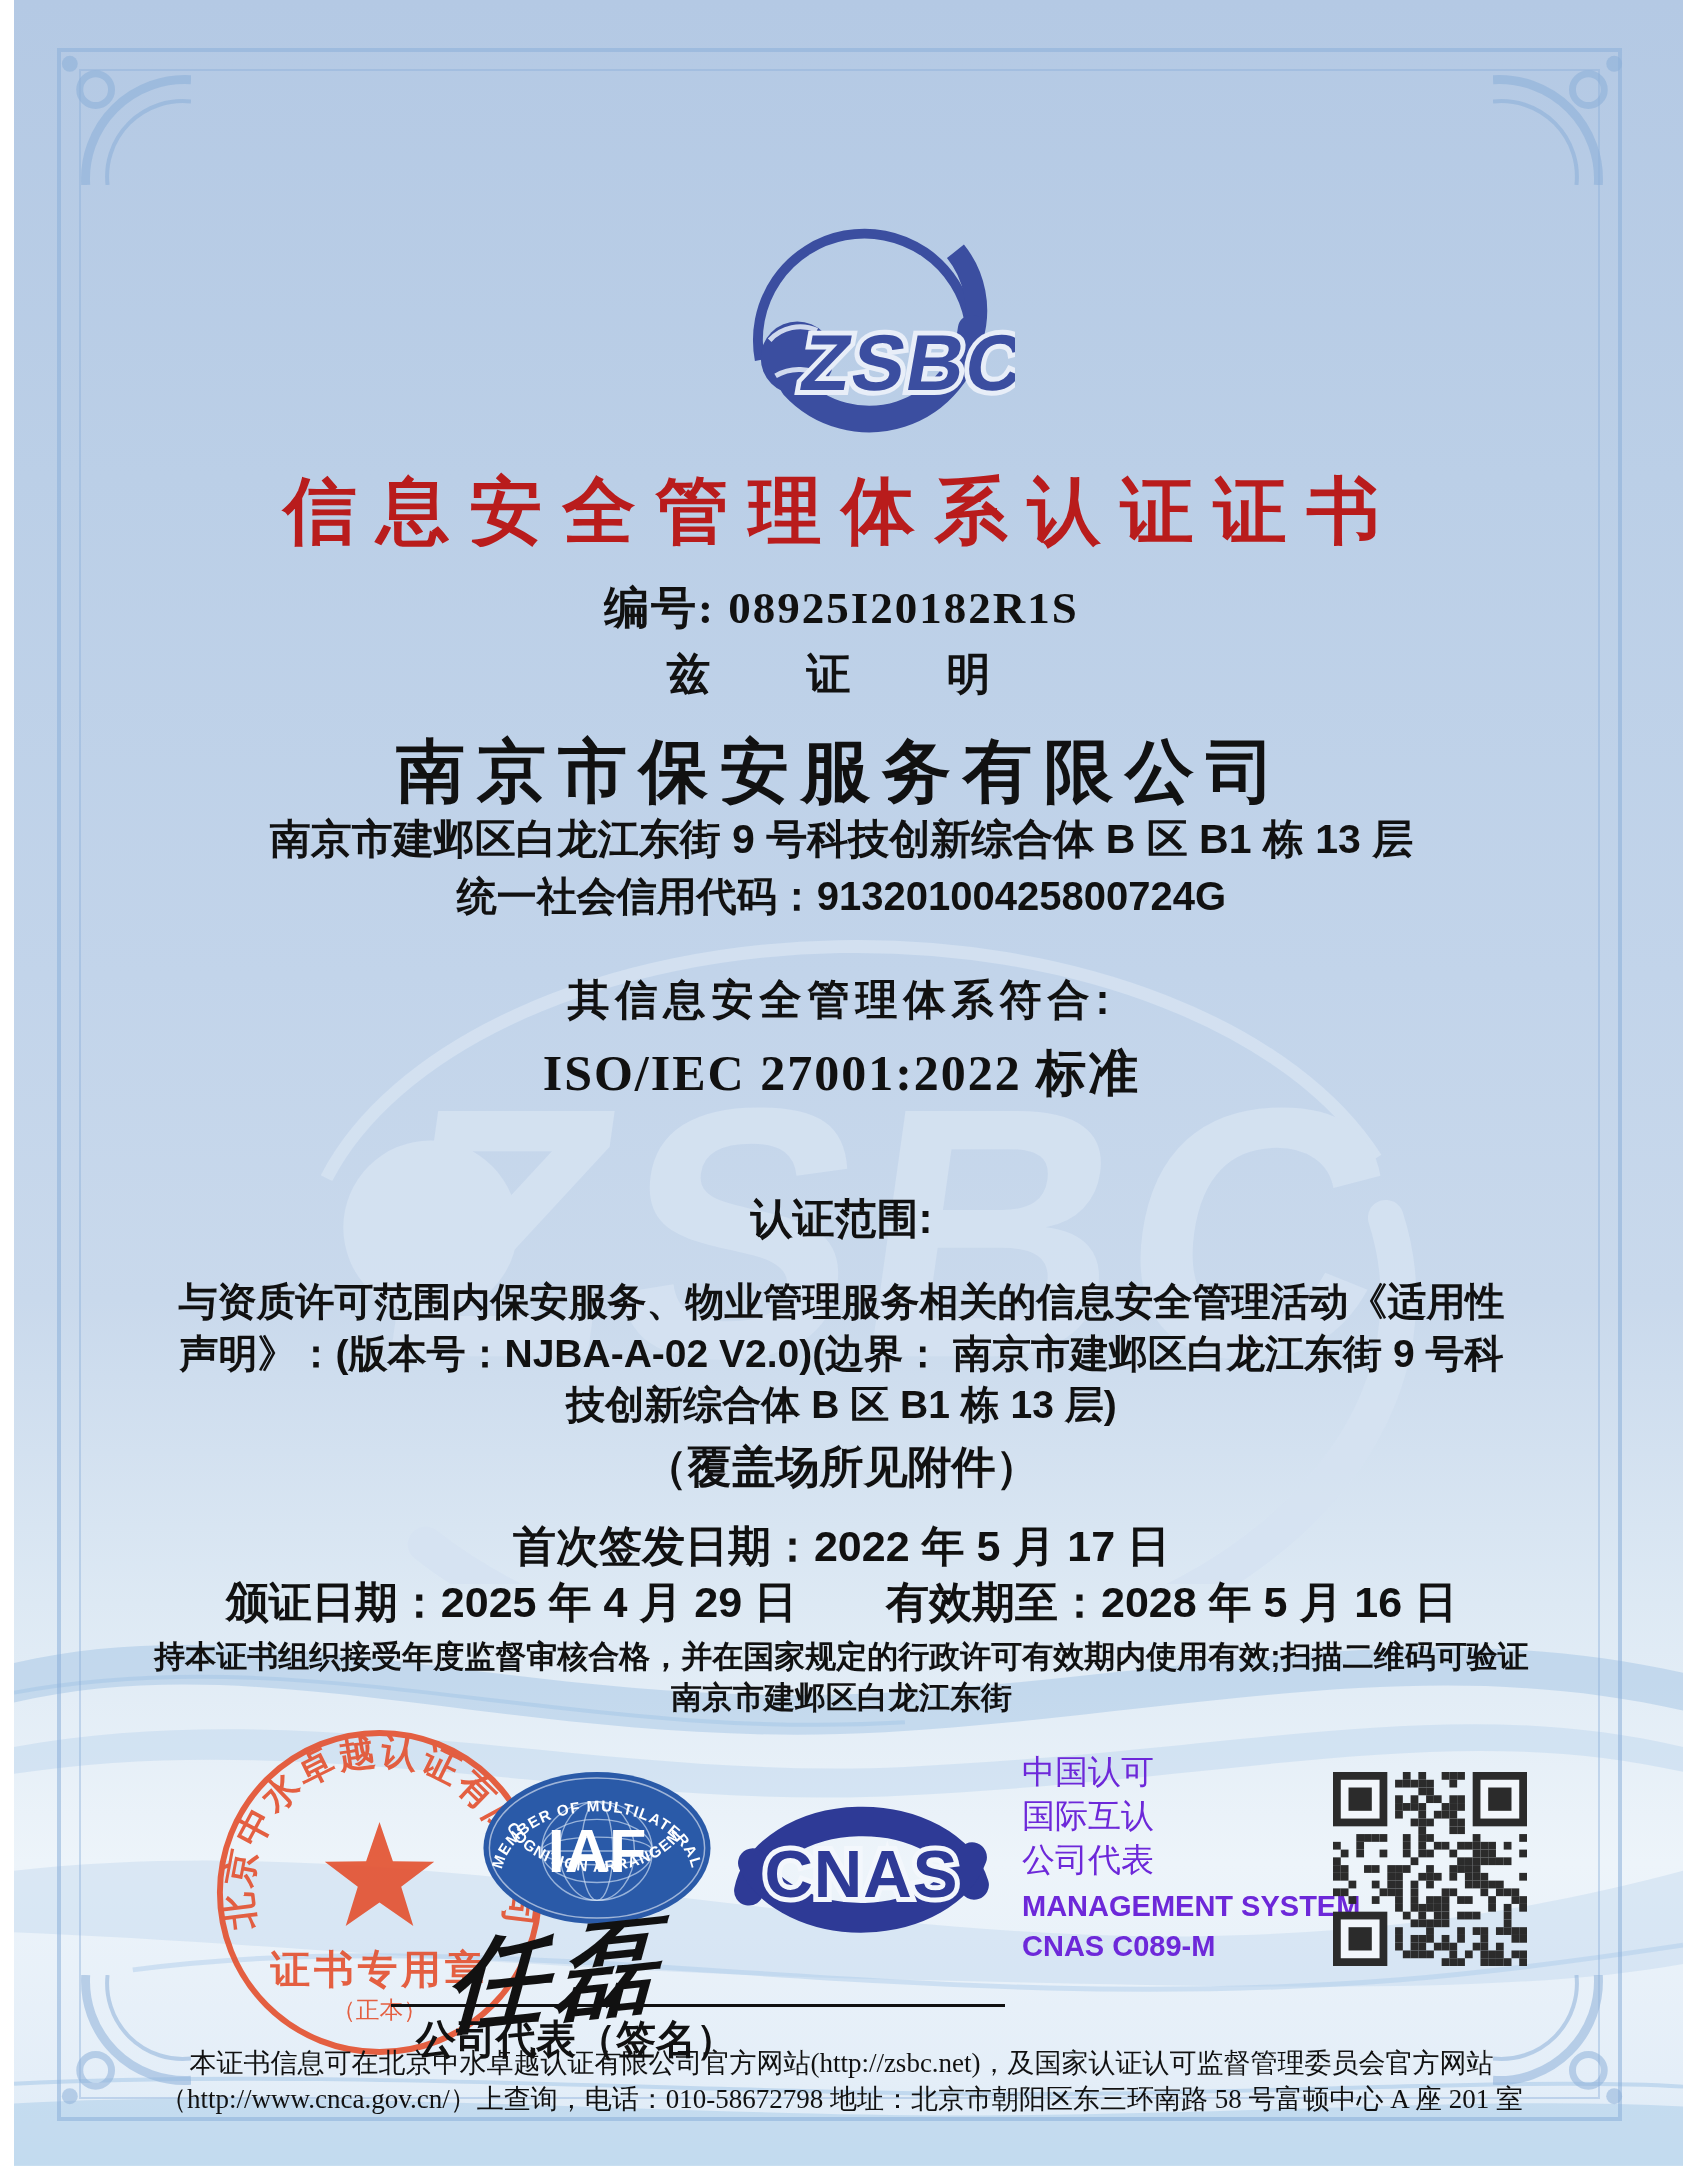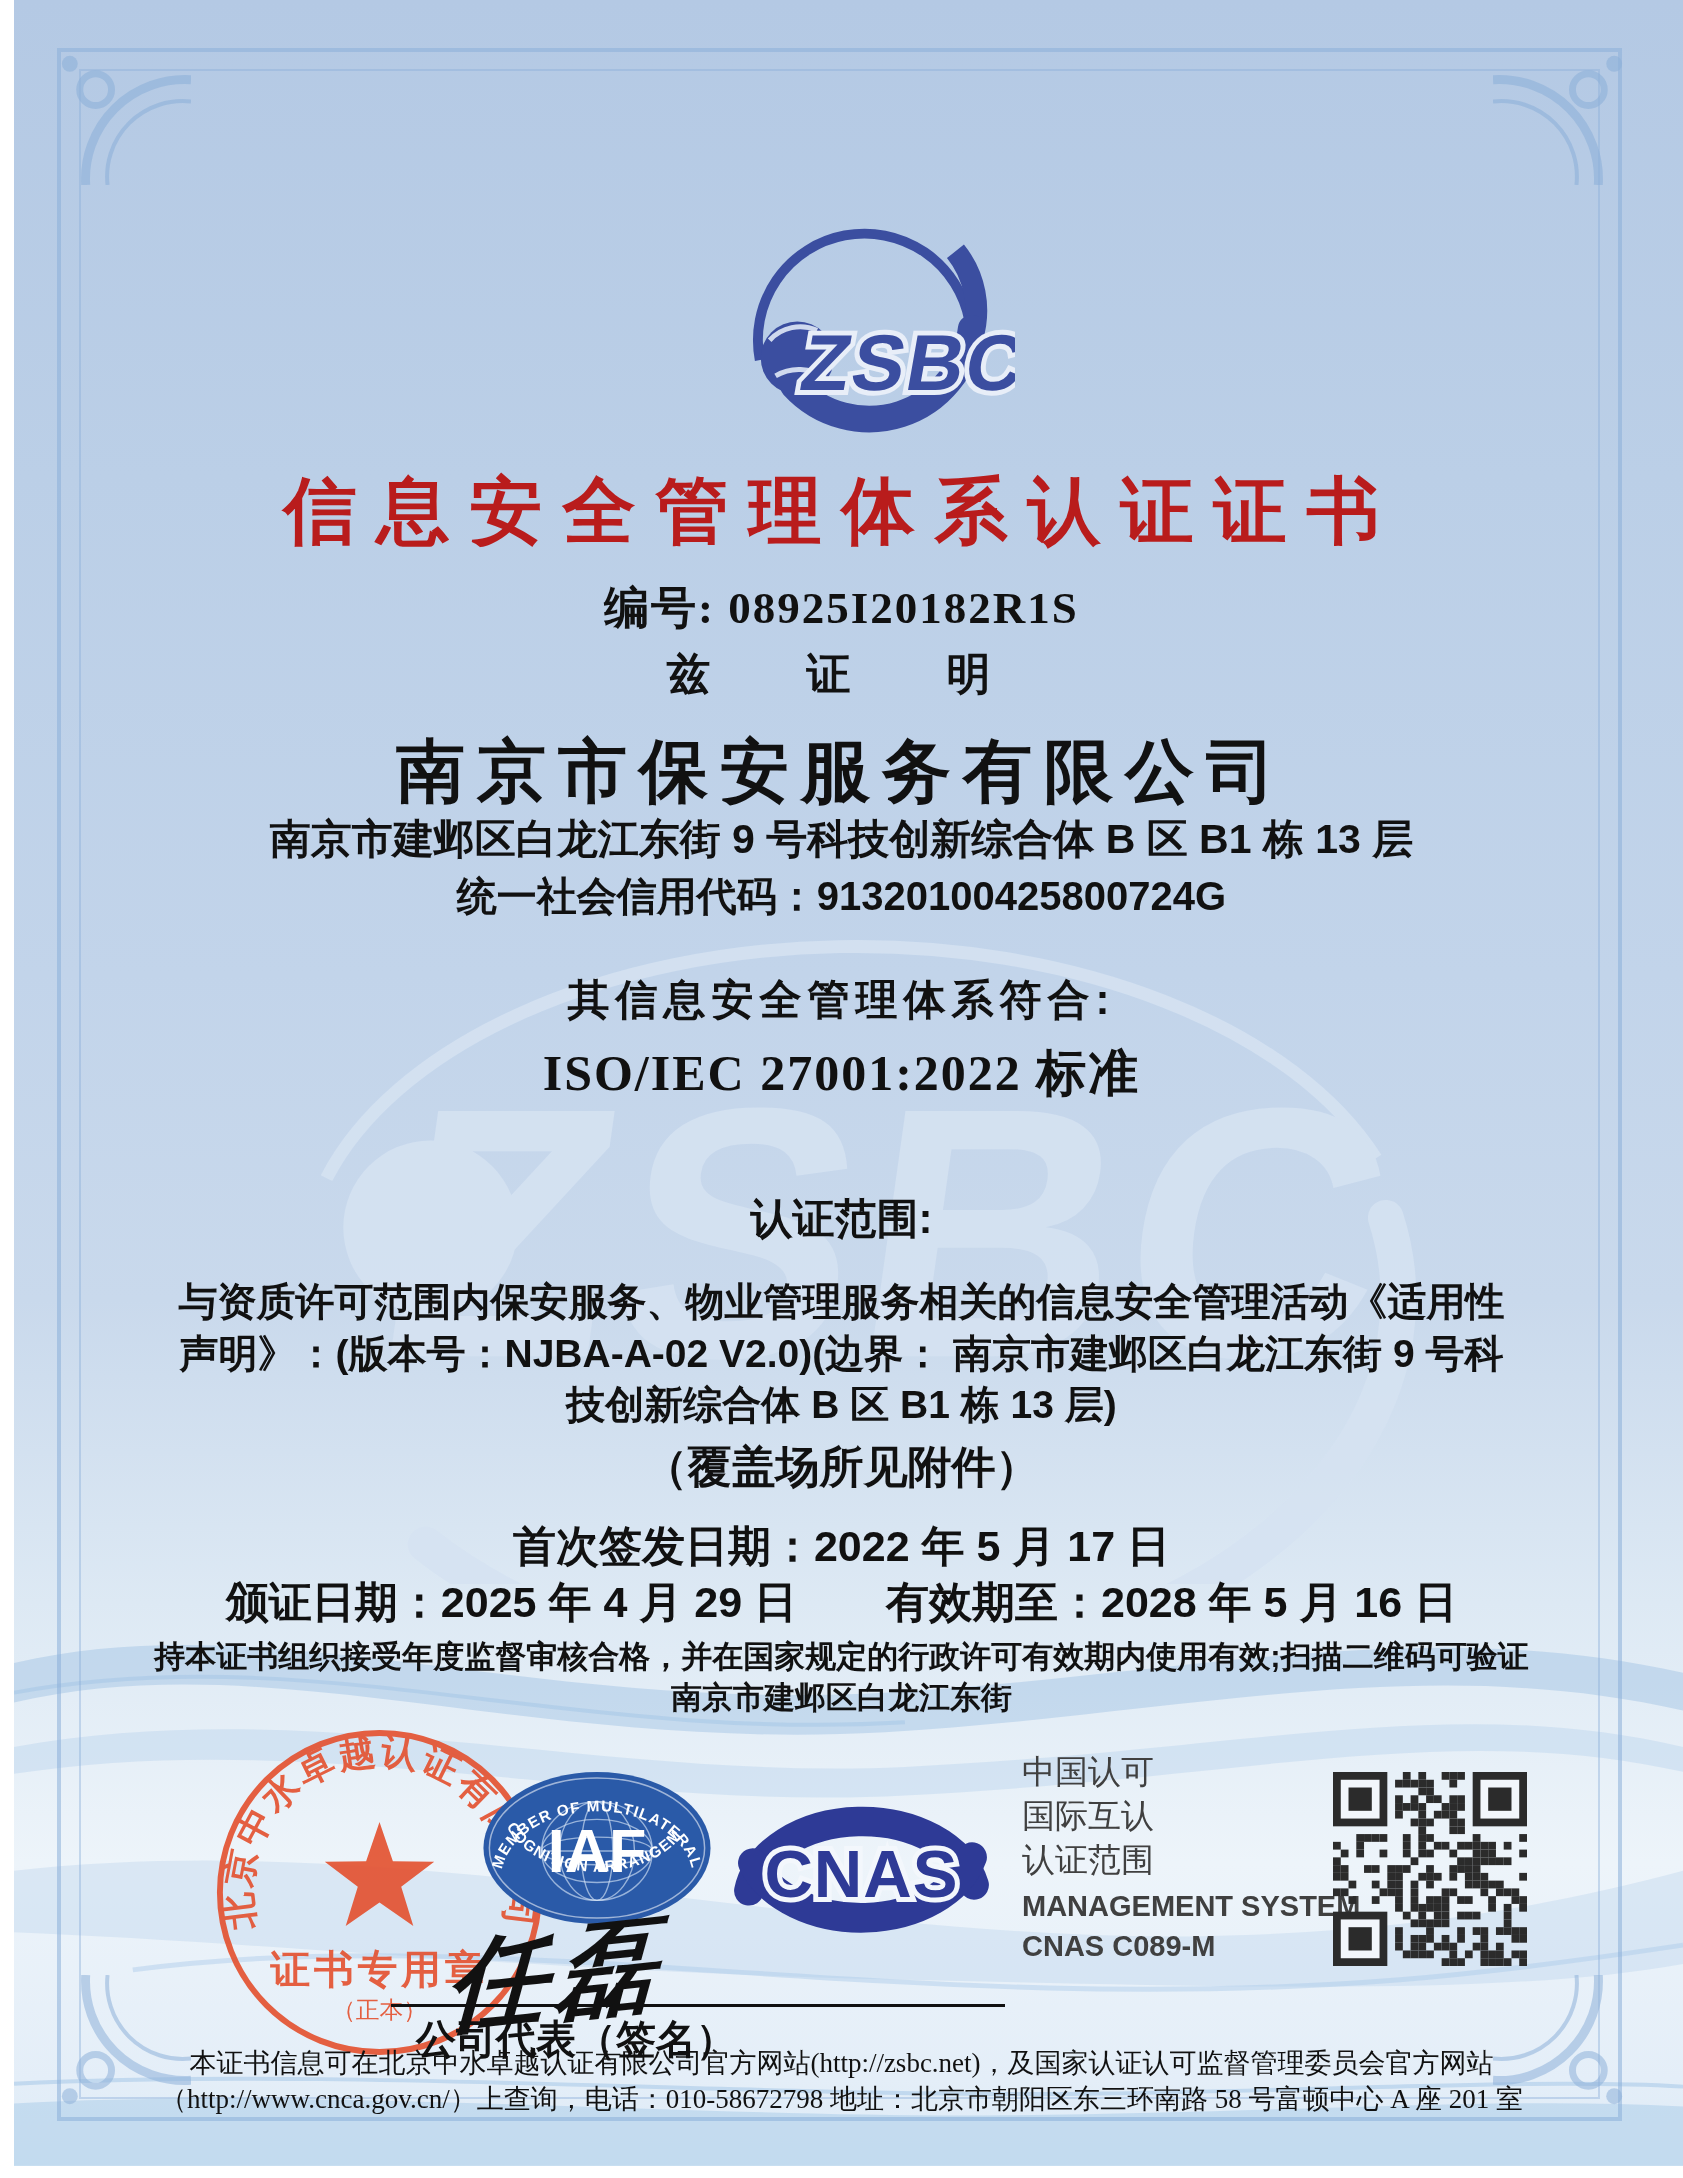--- a/index.html
+++ b/index.html
@@ -167,24 +167,24 @@
   </svg>
 
   <svg class="abs" style="left:733px;top:1794px;" width="257" height="158" viewBox="0 0 260 160">
     <g fill="none" stroke="#2e3a96">
       <path d="M 16,98 A 116,82 0 0 1 244,92" stroke-width="30" stroke-linecap="round"></path>
       <path d="M 242,64 A 116,82 0 0 1 20,70" stroke-width="30" stroke-linecap="round"></path>
     </g>
     <text x="130" y="104" text-anchor="middle" font-size="68" font-weight="900" fill="#2e3a96" letter-spacing="1" stroke="#f3f7fc" stroke-width="10" paint-order="stroke">CNAS</text>
   </svg>
 
-  <div class="abs hei" style="left:1022px;top:1750px;color:#404040;">
+  <div class="abs hei" style="left:1022px;top:1750px;color:#6d28d9;">
     <div style="font-size:33px;line-height:44px;font-weight:500;">中国认可</div>
     <div style="font-size:33px;line-height:44px;font-weight:500;">国际互认</div>
-    <div style="font-size:33px;line-height:44px;font-weight:500;">认证范围</div>
+    <div style="font-size:33px;line-height:44px;font-weight:500;">公司代表</div>
     <div style="font-size:29px;line-height:40px;font-weight:700;margin-top:4px;">MANAGEMENT SYSTEM</div>
     <div style="font-size:29px;line-height:40px;font-weight:700;">CNAS C089-M</div>
   </div>
 
   <svg class="abs" id="qr" style="left:1333px;top:1772px;" width="194" height="194" viewBox="0 0 200 200">
       <rect x="72" y="0" width="8" height="8" fill="#2b2b2b"></rect>
       <rect x="88" y="0" width="8" height="8" fill="#2b2b2b"></rect>
       <rect x="112" y="0" width="8" height="8" fill="#2b2b2b"></rect>
       <rect x="120" y="0" width="8" height="8" fill="#2b2b2b"></rect>
       <rect x="128" y="0" width="8" height="8" fill="#2b2b2b"></rect>

